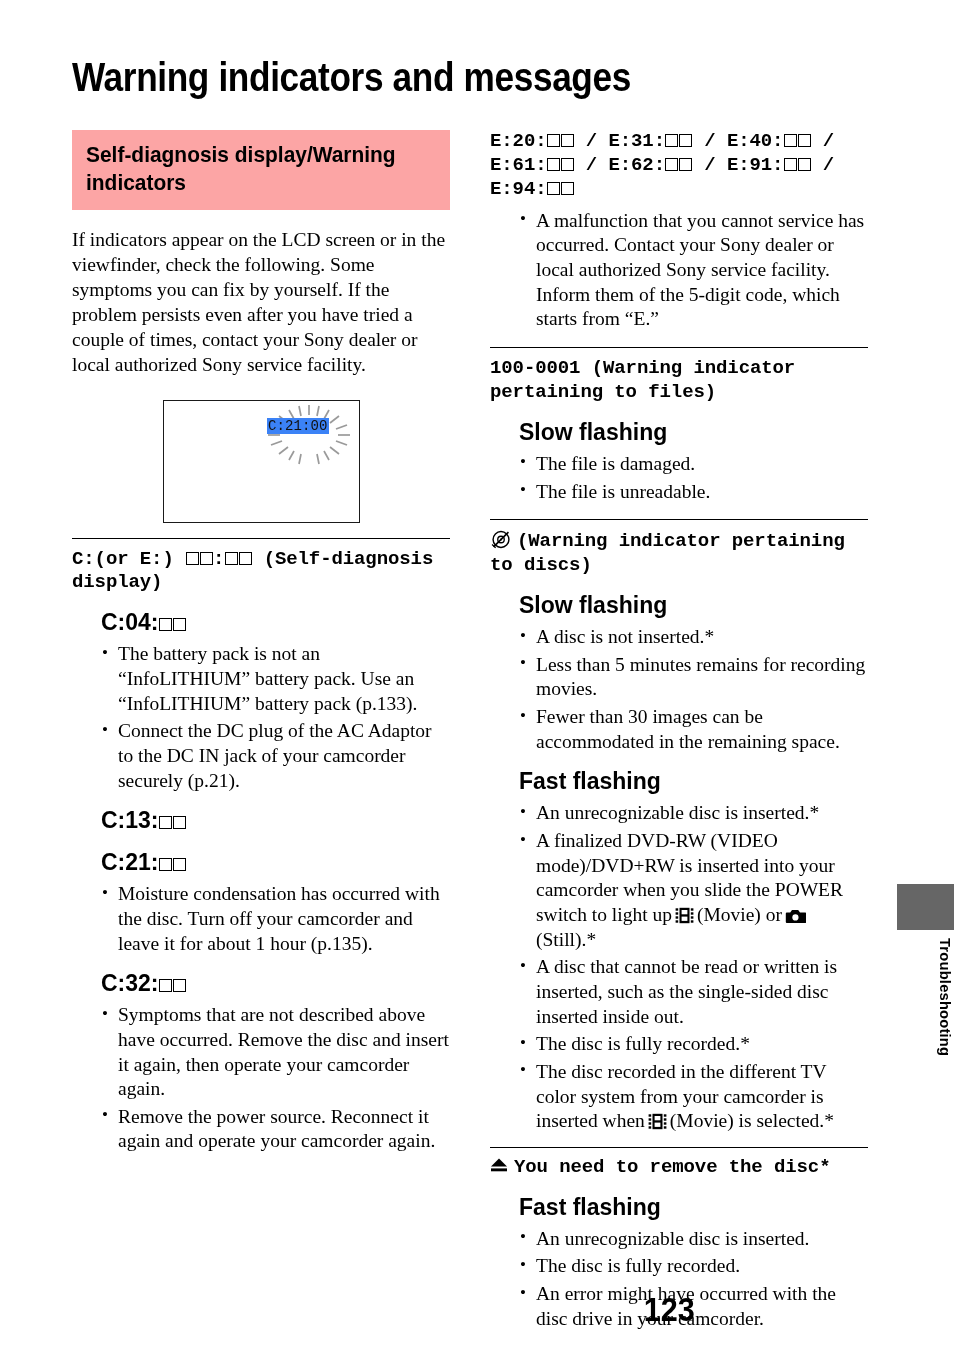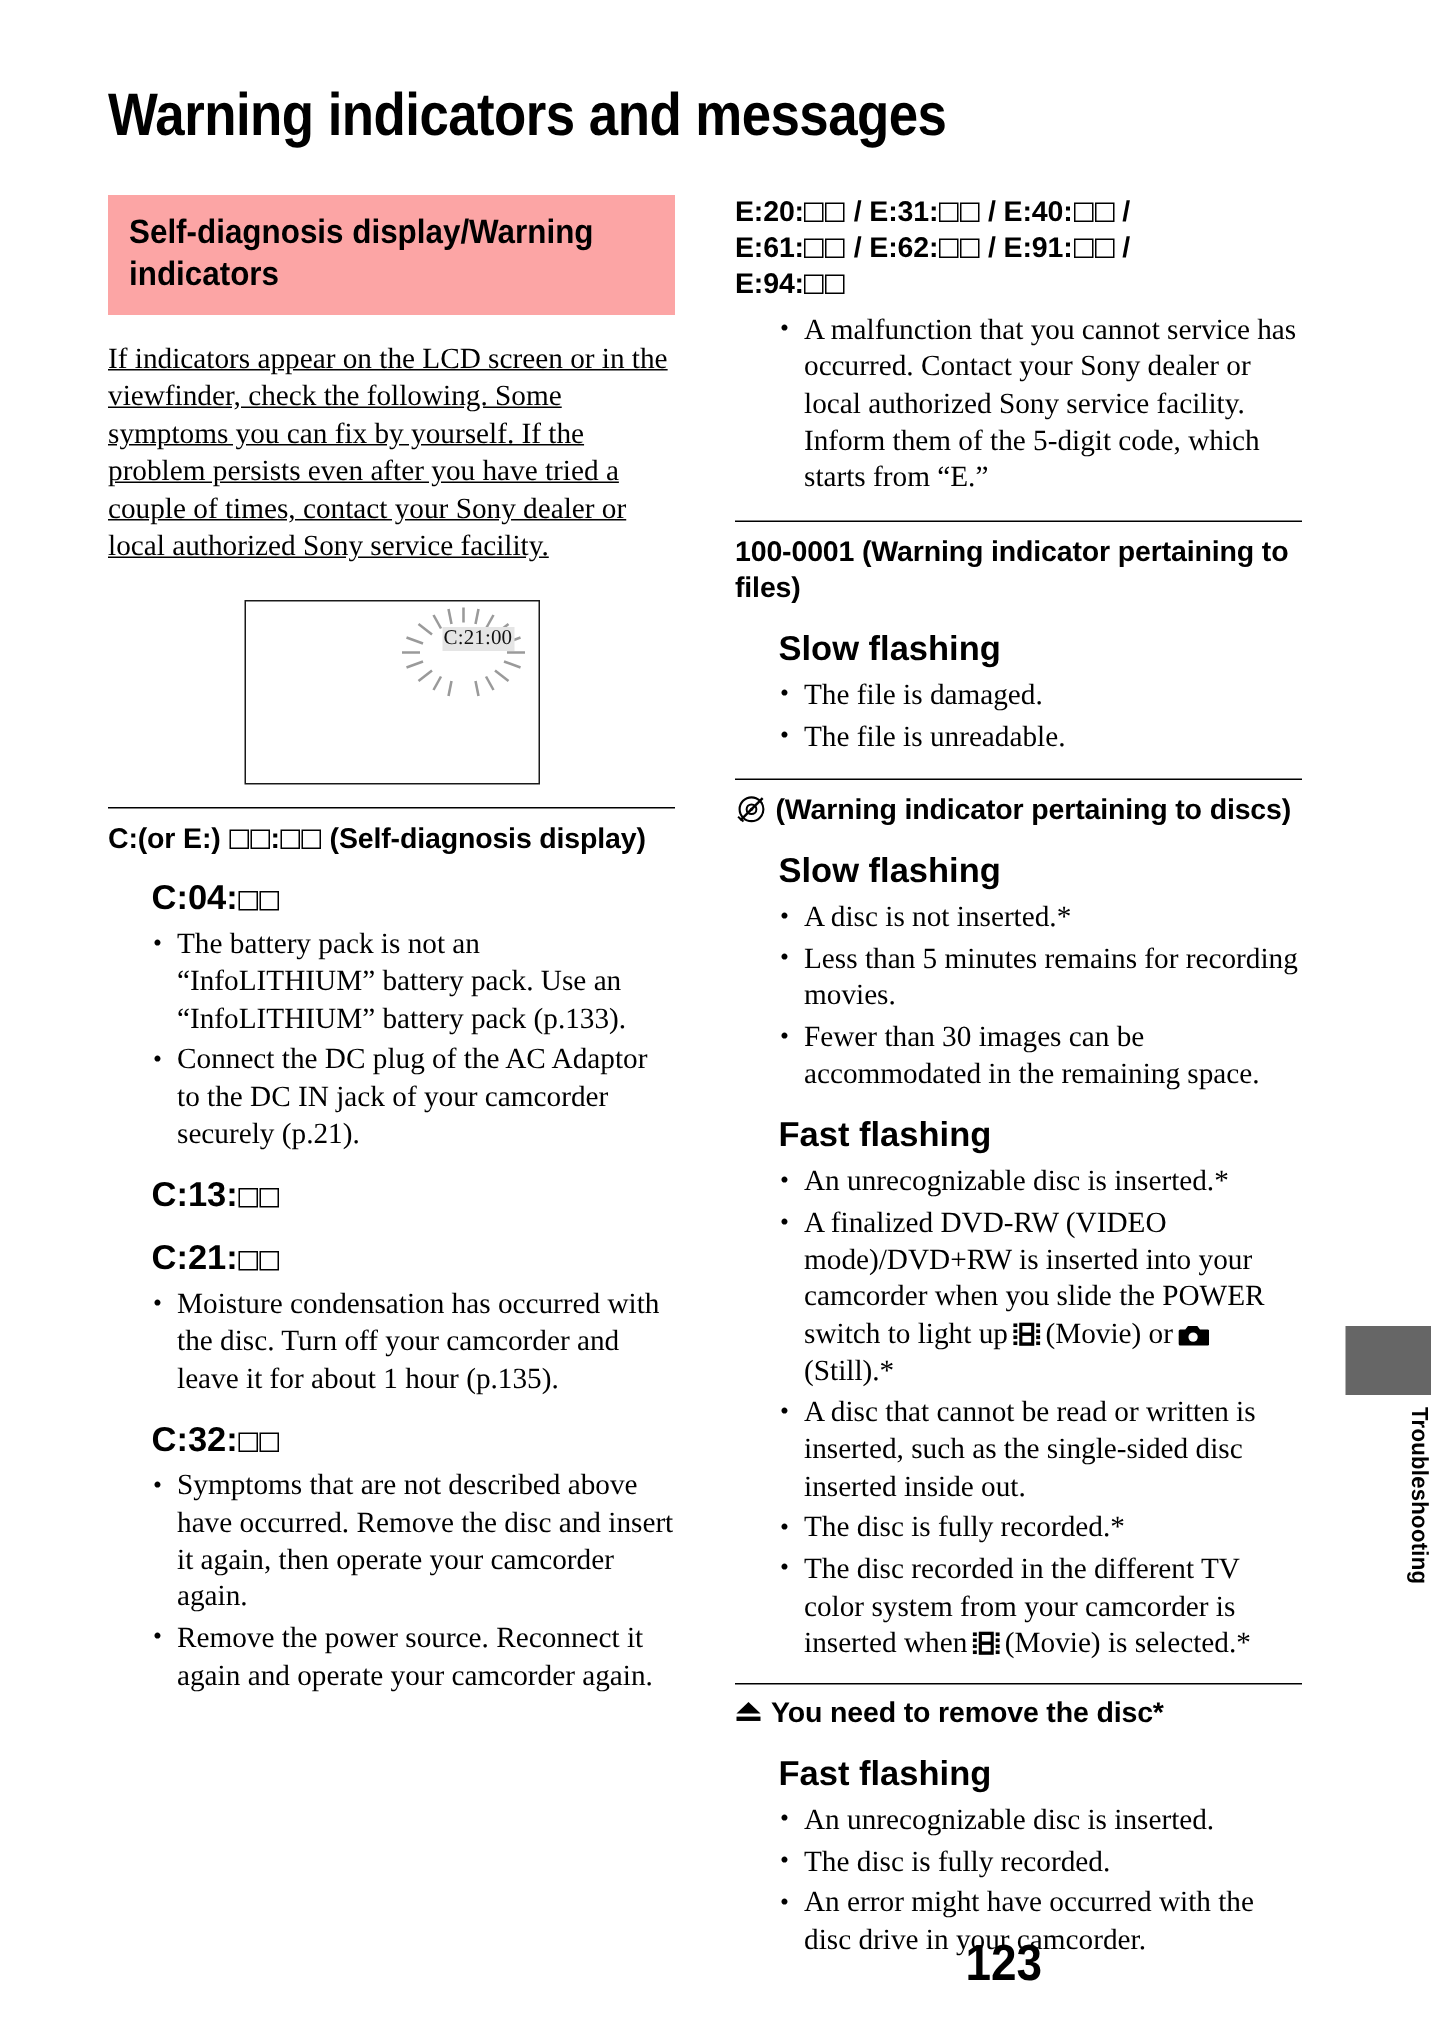--- a/index.html
+++ b/index.html
@@ -54,62 +54,61 @@
     transform-origin: left top;
   }
 
   
   .body-par {
     font-family: "Liberation Serif", serif;
     font-size: 19.5px;
     line-height: 1.285;
     text-align: left;
     margin: 0 0 6px 0;
-    text-decoration: underline;
   }
 
   
   .figure {
     margin: 22px 0 0 0;
     display: flex;
     justify-content: center;
   }
   .lcd {
     position: relative;
     width: 197px;
     height: 123px;
     border: 1.6px solid #1a1a1a;
     background: #ffffff;
   }
   .lcd-code {
     position: absolute;
-    right: 16px;
+    right: 30px;
     top: 17px;
-    font-family: Liberation Serif, serif;
+    font-family: Liberation Mono, monospace;
     font-size: 14px;
     letter-spacing: 0.1px;
     color: #111;
     z-index: 3;
-    background: #e5e5e5;
+    background: #3b82f6;
     padding: 0 1px;
   }
   .flash { position: absolute; right: -4px; top: 2px; width: 108px; height: 62px; z-index: 2; }
 
   
   .rule {
     border: 0;
     border-top: 1.4px solid #000;
     margin: 15px 0 9px 0;
     width: 100%;
   }
   .rule-tight { margin: 13px 0 8px 0; }
 
   
   .h-lvl1 {
-    font-family: Liberation Sans, sans-serif;
+    font-family: Liberation Mono, monospace;
     font-weight: bold;
     font-size: 19px;
     line-height: 1.26;
     margin: 0 0 7px 0;
     letter-spacing: -0.1px;
   }
   .h-lvl2 {
     font-family: "Liberation Sans", sans-serif;
     font-weight: bold;
     font-size: 23px;

